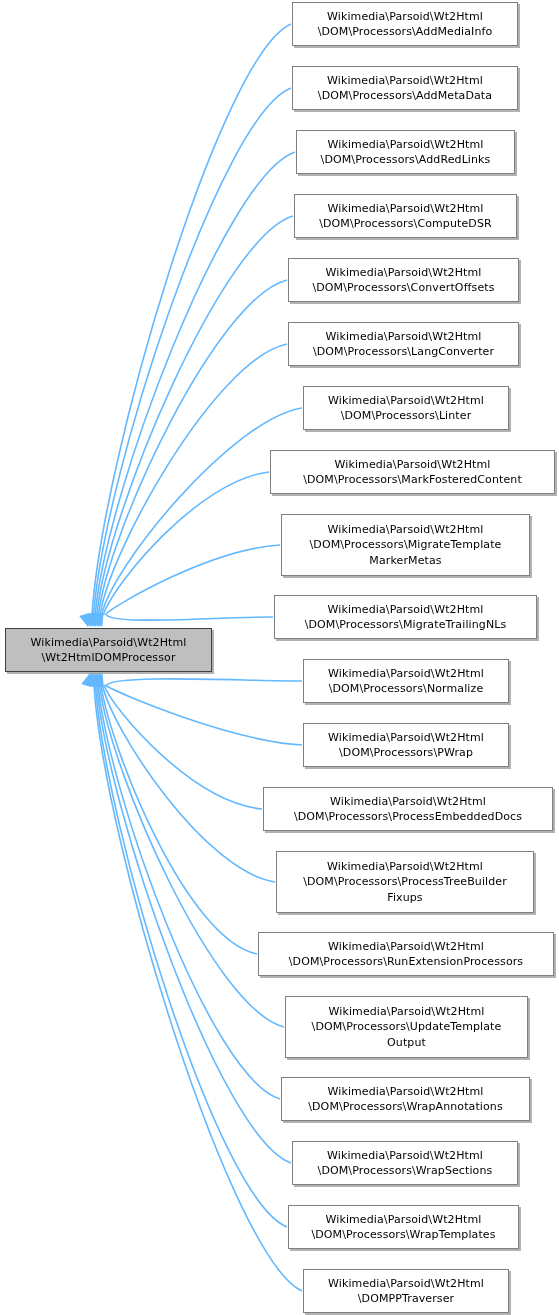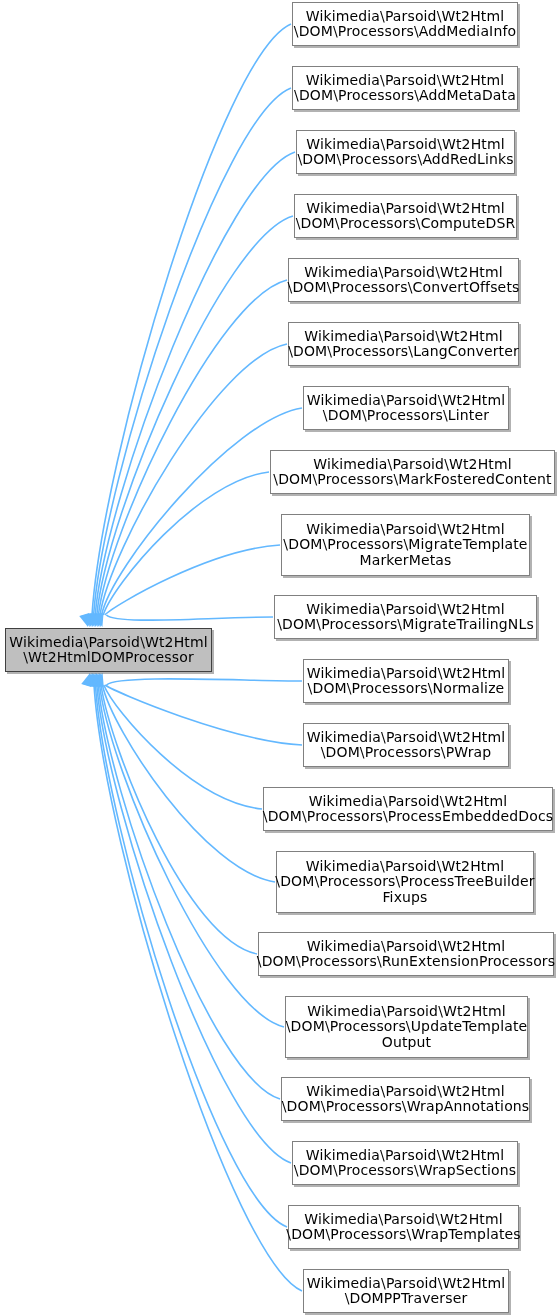--- a/index.html
+++ b/index.html
@@ -23,21 +23,21 @@
     height: 1315px;
     pointer-events: none;
   }
   .node {
     position: absolute;
     box-sizing: border-box;
     display: flex;
     align-items: center;
     justify-content: center;
     text-align: center;
-    font-size: 14px;
+    font-size: 11px;
     line-height: 15.5px;
     color: #000000;
     white-space: pre-line;
     letter-spacing: 0.01em;
   }
   .node-derived {
     background: #ffffff;
     border: 1px solid #808080;
     box-shadow: 2px 2px 0 rgba(0,0,0,0.30);
   }

